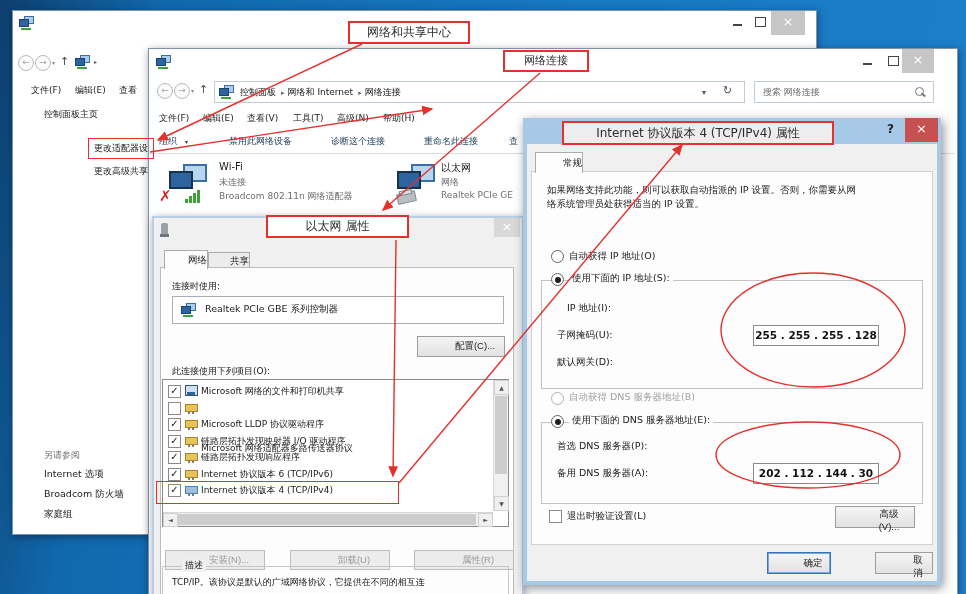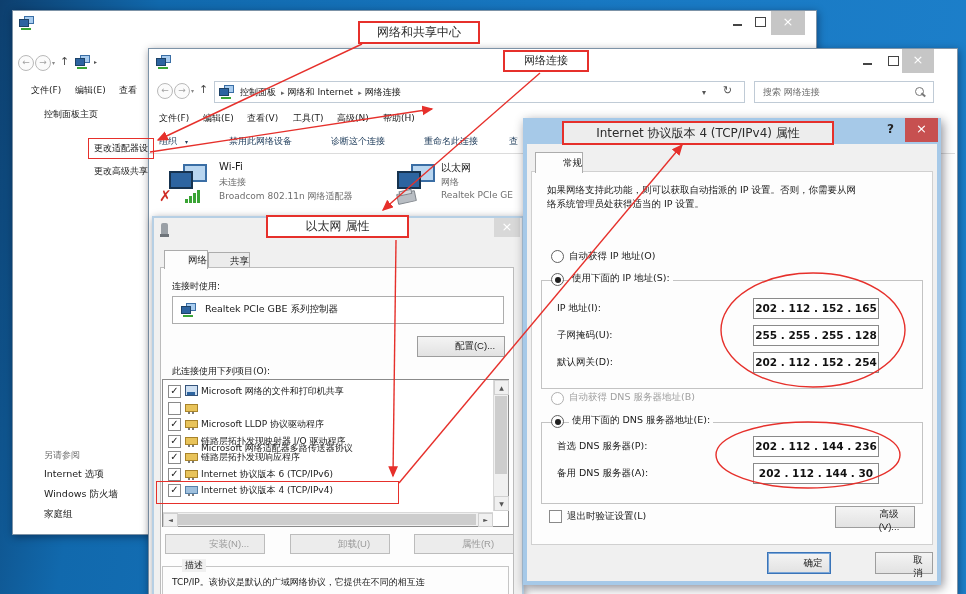--- a/index.html
+++ b/index.html
@@ -40,21 +40,21 @@
   .ic-comp{position:absolute;width:11px;height:9px;background:#cfe0f2;border:1px solid #35537a;}
   .ic-comp::after{content:"";position:absolute;left:1px;bottom:0px;width:8px;height:3px;background:#2d64a0;}
   .ic-adapter{position:absolute;width:11px;height:6px;background:#e8c35a;border:1px solid #a8832a;margin-top:2px;}
   .ic-adapter::after{content:"";position:absolute;left:2px;bottom:-3px;width:2px;height:2px;background:#7c7c7c;box-shadow:4px 0 0 #7c7c7c;}
   .ic-adapter.blue{background:#9fc0dd;border-color:#5680a8;}
   .mag{position:absolute;width:7px;height:7px;border:1.5px solid #777;border-radius:50%;}
   .mag::after{content:"";position:absolute;left:5px;top:6px;width:5px;height:1.5px;background:#777;transform:rotate(40deg);}
   
   .btn{position:absolute;background:linear-gradient(#f4f4f4,#e2e2e2);border:1px solid #9d9d9d;
     text-align:center;font-size:9.5px;color:#1a1a1a;padding-left:34px;}
-  .btn.disabled{color:#9b9b9b;background:#ececec;border-color:#bcbcbc;}
+  .btn.disabled{color:#9b9b9b;background:#ececec;border-color:#bcbcbc;margin-top:16px;}
   .btn.default{border:1px solid #3a74b8;box-shadow:inset 0 0 0 1px #7aa6d8;}
   .radio{position:absolute;width:11px;height:11px;border:1px solid #616161;border-radius:50%;background:#fff;}
   .radio.sel::after{content:"";position:absolute;left:2.5px;top:2.5px;width:6px;height:6px;border-radius:50%;background:#1f1f1f;}
   .radio.dis{border-color:#b0b0b0;}
   .cbx{position:absolute;width:11px;height:11px;border:1px solid #8a8a8a;background:#fff;
     font-size:10px;line-height:10px;text-align:center;color:#1b1b1b;}
   .field{position:absolute;height:19px;background:#fff;border:1px solid #8a8a8a;
     text-align:center;font-size:10.5px;font-weight:600;line-height:19px;color:#111;}
   .grp{position:absolute;border:1px solid #c3c3c3;}
   .tab{position:absolute;font-size:9.5px;text-align:right;border:1px solid #acacac;border-bottom:none;}
@@ -98,21 +98,21 @@
     <span class="abs t9" style="left:18px;top:73px;">文件(F)</span>
     <span class="abs t9" style="left:62px;top:73px;">编辑(E)</span>
     <span class="abs t9" style="left:106px;top:73px;">查看</span>
 
     <span class="abs t9" style="left:31px;top:97px;">控制面板主页</span>
     <span class="abs t9" style="left:81px;top:131px;">更改适配器设置</span>
     <span class="abs t9" style="left:81px;top:154px;">更改高级共享设置</span>
 
     <span class="abs t9 gray" style="left:31px;top:438px;">另请参阅</span>
     <span class="abs t95" style="left:31px;top:457px;">Internet 选项</span>
-    <span class="abs t95" style="left:31px;top:477px;">Windows 防火墙</span>
+    <span class="abs t95" style="left:31px;top:477px;">Broadcom 防火墙</span>
     <span class="abs t95" style="left:31px;top:497px;">家庭组</span>
   </div>
 
   <div class="win" style="left:148px;top:48px;width:808px;height:546px;z-index:2;">
     <span class="icon-netcenter" style="left:7px;top:6px;">
         <span class="grn"></span>
       </span>
     <span class="wc-min" style="left:712px;top:5px;"></span>
     <span class="wc-max" style="left:737px;top:5px;"></span>
     <span class="wc-close" style="left:753px;width:32px;">×</span>
@@ -266,36 +266,33 @@
       <span class="abs t95" style="left:20px;top:40px;">如果网络支持此功能，则可以获取自动指派的 IP 设置。否则，你需要从网</span>
       <span class="abs t95" style="left:20px;top:54px;">络系统管理员处获得适当的 IP 设置。</span>
 
       <span class="radio" style="left:24px;top:106px;"></span>
       <span class="abs t95" style="left:42px;top:106px;">自动获得 IP 地址(O)</span>
 
       <div class="grp" style="left:14px;top:136px;width:380px;height:107px;"></div>
       <span class="radio sel" style="left:24px;top:129px;background:#fdfdfd;"></span>
       <span class="abs t95" style="left:42px;top:128px;background:#fdfdfd;padding:0 3px;">使用下面的 IP 地址(S):</span>
 
-      <span class="abs t95" style="left:30px;top:158px;">IP 地址(I):</span>
-      <div class="field" style="left:226px;top:154px;width:124px;">202 . 112 . 152 . 165</div>
+      <span class="abs t95" style="left:40px;top:158px;">IP 地址(I):</span>
       <span class="abs t95" style="left:30px;top:185px;">子网掩码(U):</span>
       <div class="field" style="left:226px;top:181px;width:124px;">255 . 255 . 255 . 128</div>
       <span class="abs t95" style="left:30px;top:212px;">默认网关(D):</span>
-      <div class="field" style="left:226px;top:208px;width:124px;">202 . 112 . 152 . 254</div>
 
       <span class="radio dis" style="left:24px;top:248px;"></span>
       <span class="abs t95" style="left:42px;top:247px;color:#a0a0a0;">自动获得 DNS 服务器地址(B)</span>
 
       <div class="grp" style="left:14px;top:278px;width:380px;height:80px;"></div>
       <span class="radio sel" style="left:24px;top:271px;background:#fdfdfd;"></span>
       <span class="abs t95" style="left:42px;top:270px;background:#fdfdfd;padding:0 3px;">使用下面的 DNS 服务器地址(E):</span>
 
       <span class="abs t95" style="left:30px;top:296px;">首选 DNS 服务器(P):</span>
-      <div class="field" style="left:226px;top:292px;width:124px;">202 . 112 . 144 . 236</div>
       <span class="abs t95" style="left:30px;top:323px;">备用 DNS 服务器(A):</span>
       <div class="field" style="left:226px;top:319px;width:124px;">202 . 112 . 144 .  30</div>
 
       <span class="cbx" style="left:22px;top:366px;"></span>
       <span class="abs t95" style="left:40px;top:366px;">退出时验证设置(L)</span>
       <button class="btn" style="left:308px;top:362px;width:80px;height:22px;">高级(V)...</button>
 
       <button class="btn default" style="left:240px;top:408px;width:64px;height:22px;">确定</button>
       <button class="btn" style="left:348px;top:408px;width:58px;height:22px;">取消</button>
     </div>
@@ -311,20 +308,20 @@
       <line x1="362" y1="44" x2="158" y2="140" marker-end="url(#arr)"></line>
       <line x1="150" y1="152" x2="432" y2="109" marker-end="url(#arr)"></line>
       <line x1="540" y1="73" x2="383" y2="210" marker-end="url(#arr)"></line>
       <line x1="396" y1="240" x2="393" y2="476" marker-end="url(#arr)"></line>
       <line x1="399" y1="483" x2="682" y2="145" marker-end="url(#arr)"></line>
       <ellipse cx="813" cy="330" rx="92" ry="57"></ellipse>
       <ellipse cx="808" cy="455" rx="92" ry="33"></ellipse>
     </g>
   </svg>
 
-  <div class="ann-box" style="left:358px;top:21px;width:118px;height:19px;font-size:12px;line-height:19px;">网络和共享中心</div>
+  <div class="ann-box" style="left:348px;top:21px;width:118px;height:19px;font-size:12px;line-height:19px;">网络和共享中心</div>
   <div class="ann-box" style="left:503px;top:50px;width:82px;height:18px;font-size:11px;line-height:18px;">网络连接</div>
   <div class="ann-frame" style="left:88px;top:138px;width:64px;height:19px;"></div>
   <div class="ann-box" style="left:266px;top:215px;width:139px;height:19px;font-size:12px;line-height:19px;">以太网 属性</div>
   <div class="ann-box" style="left:562px;top:121px;width:268px;height:20px;font-size:12px;line-height:20px;background:#ededed;">Internet 协议版本 4 (TCP/IPv4) 属性</div>
   <div class="ann-frame" style="left:156px;top:481px;width:241px;height:21px;"></div>
 
 </div>
 
 </body></html>

